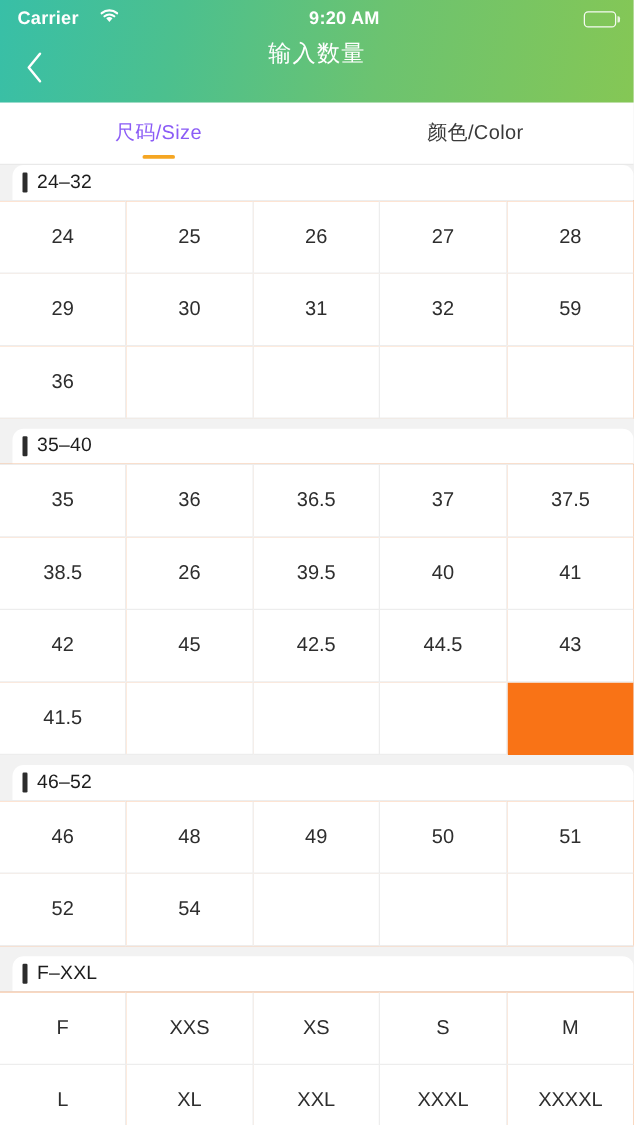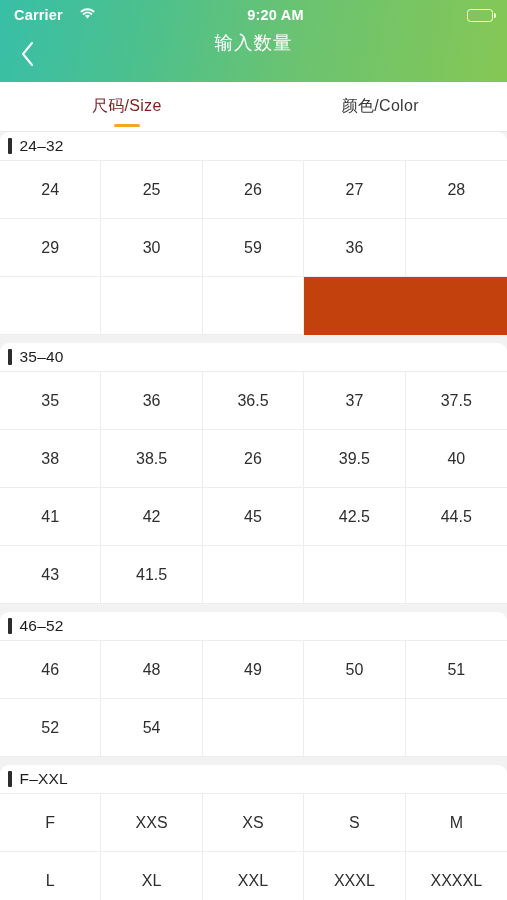--- a/index.html
+++ b/index.html
@@ -75,21 +75,21 @@
     border-bottom:1px solid #e9e9e9;
   }
   .tab {
     flex:1;
     display:flex; flex-direction:column;
     align-items:center; justify-content:center;
     position:relative;
     cursor:pointer;
   }
   .tab-label { font-size:16px; color:#3a3a3a; letter-spacing:.3px; }
-  .tab.active .tab-label { color:#7f1d1d; }
+  .tab.active .tab-label { color:#8b5cf6; }
   .tab-underline {
     position:absolute; bottom:4px;
     width:26px; height:3px; border-radius:2px;
     background:transparent;
   }
   .tab.active .tab-underline { background:#f5a623; }
 
   
   .content {
     height:768px;
@@ -98,30 +98,31 @@
   }
   .group { margin-bottom:8px; }
   .group-header {
     background:#fff;
     border-radius:9px 9px 0 0;
     height:28px;
     display:flex;
     align-items:center;
     padding-left:8px;
     gap:8px;
+    margin-left:10px;
   }
   .group-bar {
     width:3.5px; height:16px; background:#2c2c2c; border-radius:1px;
     flex:0 0 auto;
   }
   .group-title {
     font-size:15.5px; color:#1d1d1d; font-weight:500; letter-spacing:.2px;
   }
   .grid {
-    background:#c2410c;
+    background:#f97316;
     display:grid;
     grid-template-columns:repeat(5,1fr);
     border-top:1px solid #ededed;
   }
   .cell {
     height:58px;
     display:flex; align-items:center; justify-content:center;
     font-size:16px; color:#2e2e2e;
     border-right:1px solid #ededed;
     border-bottom:1px solid #ededed;
@@ -186,40 +187,41 @@
         <span class="group-title">24–32</span>
       </div>
       <div class="grid">
         <div class="cell">24</div>
         <div class="cell">25</div>
         <div class="cell">26</div>
         <div class="cell">27</div>
         <div class="cell">28</div>
         <div class="cell">29</div>
         <div class="cell">30</div>
+        <div class="cell">31</div>
+        <div class="cell">32</div>
         <div class="cell">59</div>
         <div class="cell">36</div>
         <div class="cell empty"></div>
         <div class="cell empty"></div>
         <div class="cell empty"></div>
         <div class="cell empty"></div>
       </div>
     </div>
     <div class="group">
       <div class="group-header">
         <span class="group-bar"></span>
         <span class="group-title">35–40</span>
       </div>
       <div class="grid">
         <div class="cell">35</div>
         <div class="cell">36</div>
         <div class="cell">36.5</div>
         <div class="cell">37</div>
         <div class="cell">37.5</div>
-        <div class="cell">38</div>
         <div class="cell">38.5</div>
         <div class="cell">26</div>
         <div class="cell">39.5</div>
         <div class="cell">40</div>
         <div class="cell">41</div>
         <div class="cell">42</div>
         <div class="cell">45</div>
         <div class="cell">42.5</div>
         <div class="cell">44.5</div>
         <div class="cell">43</div>

